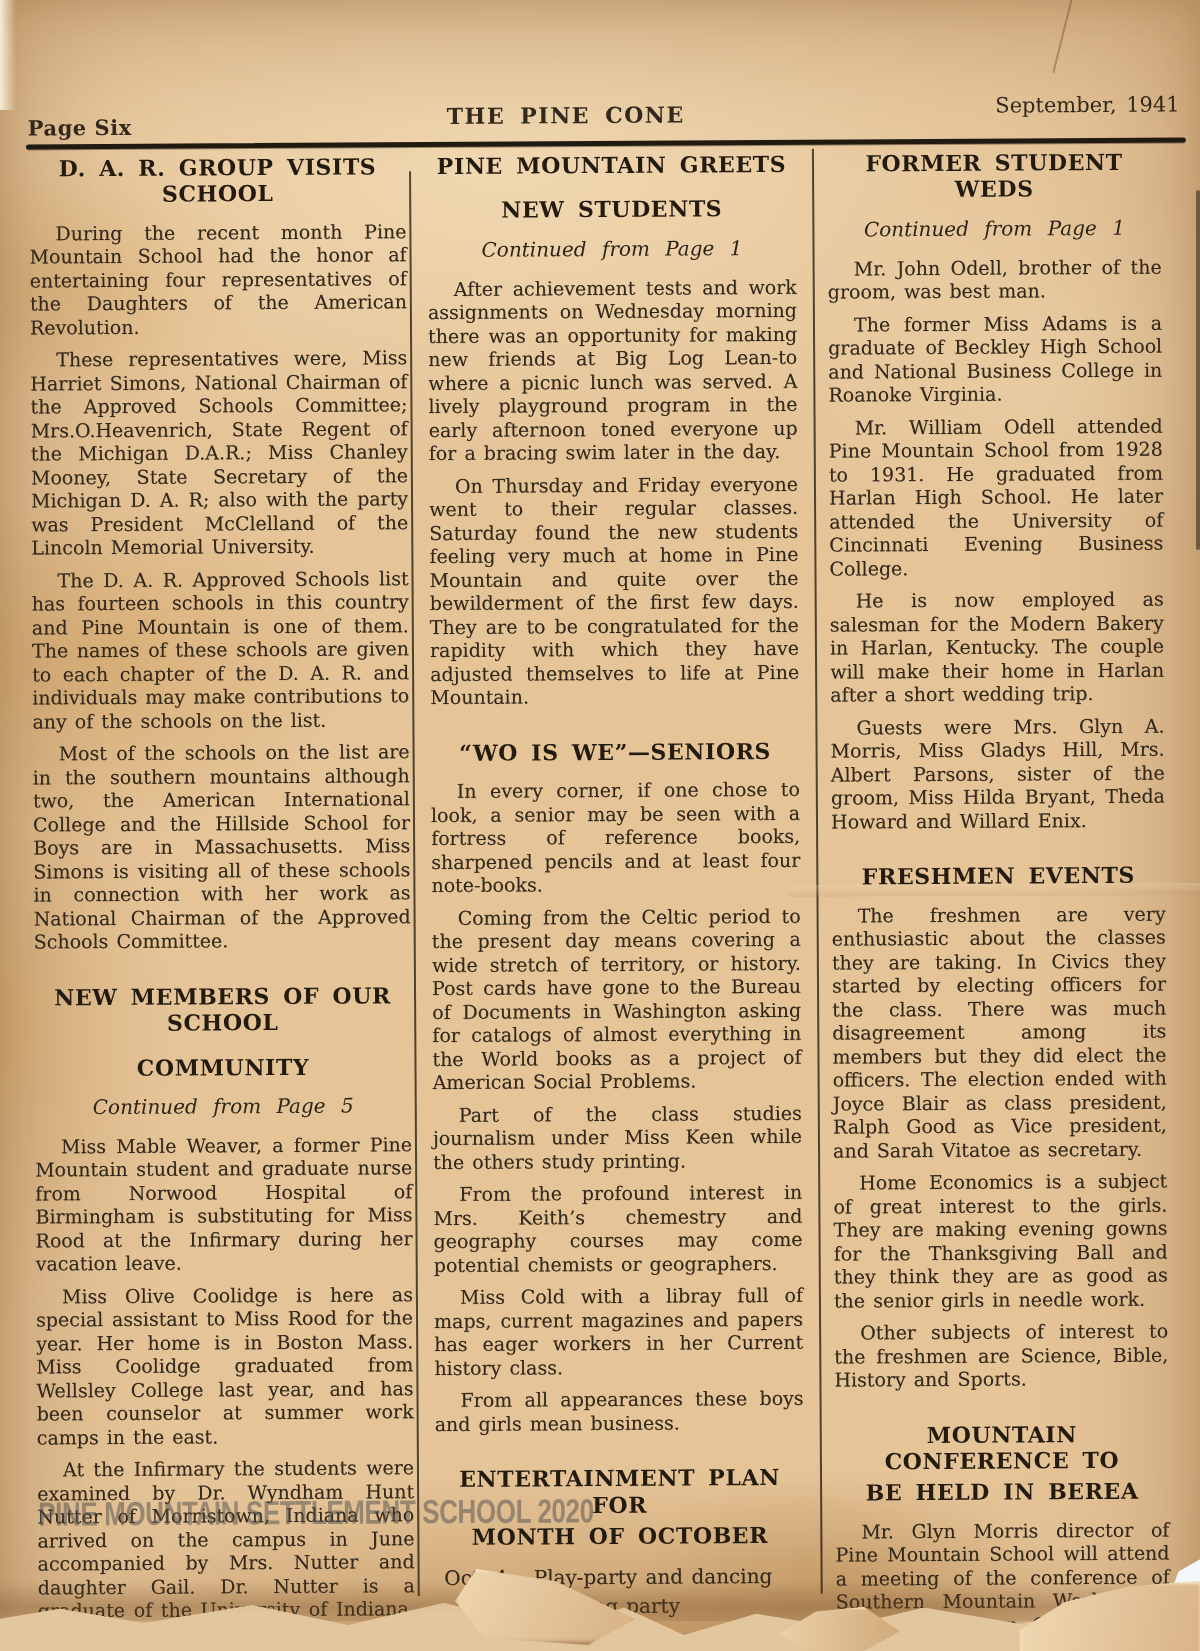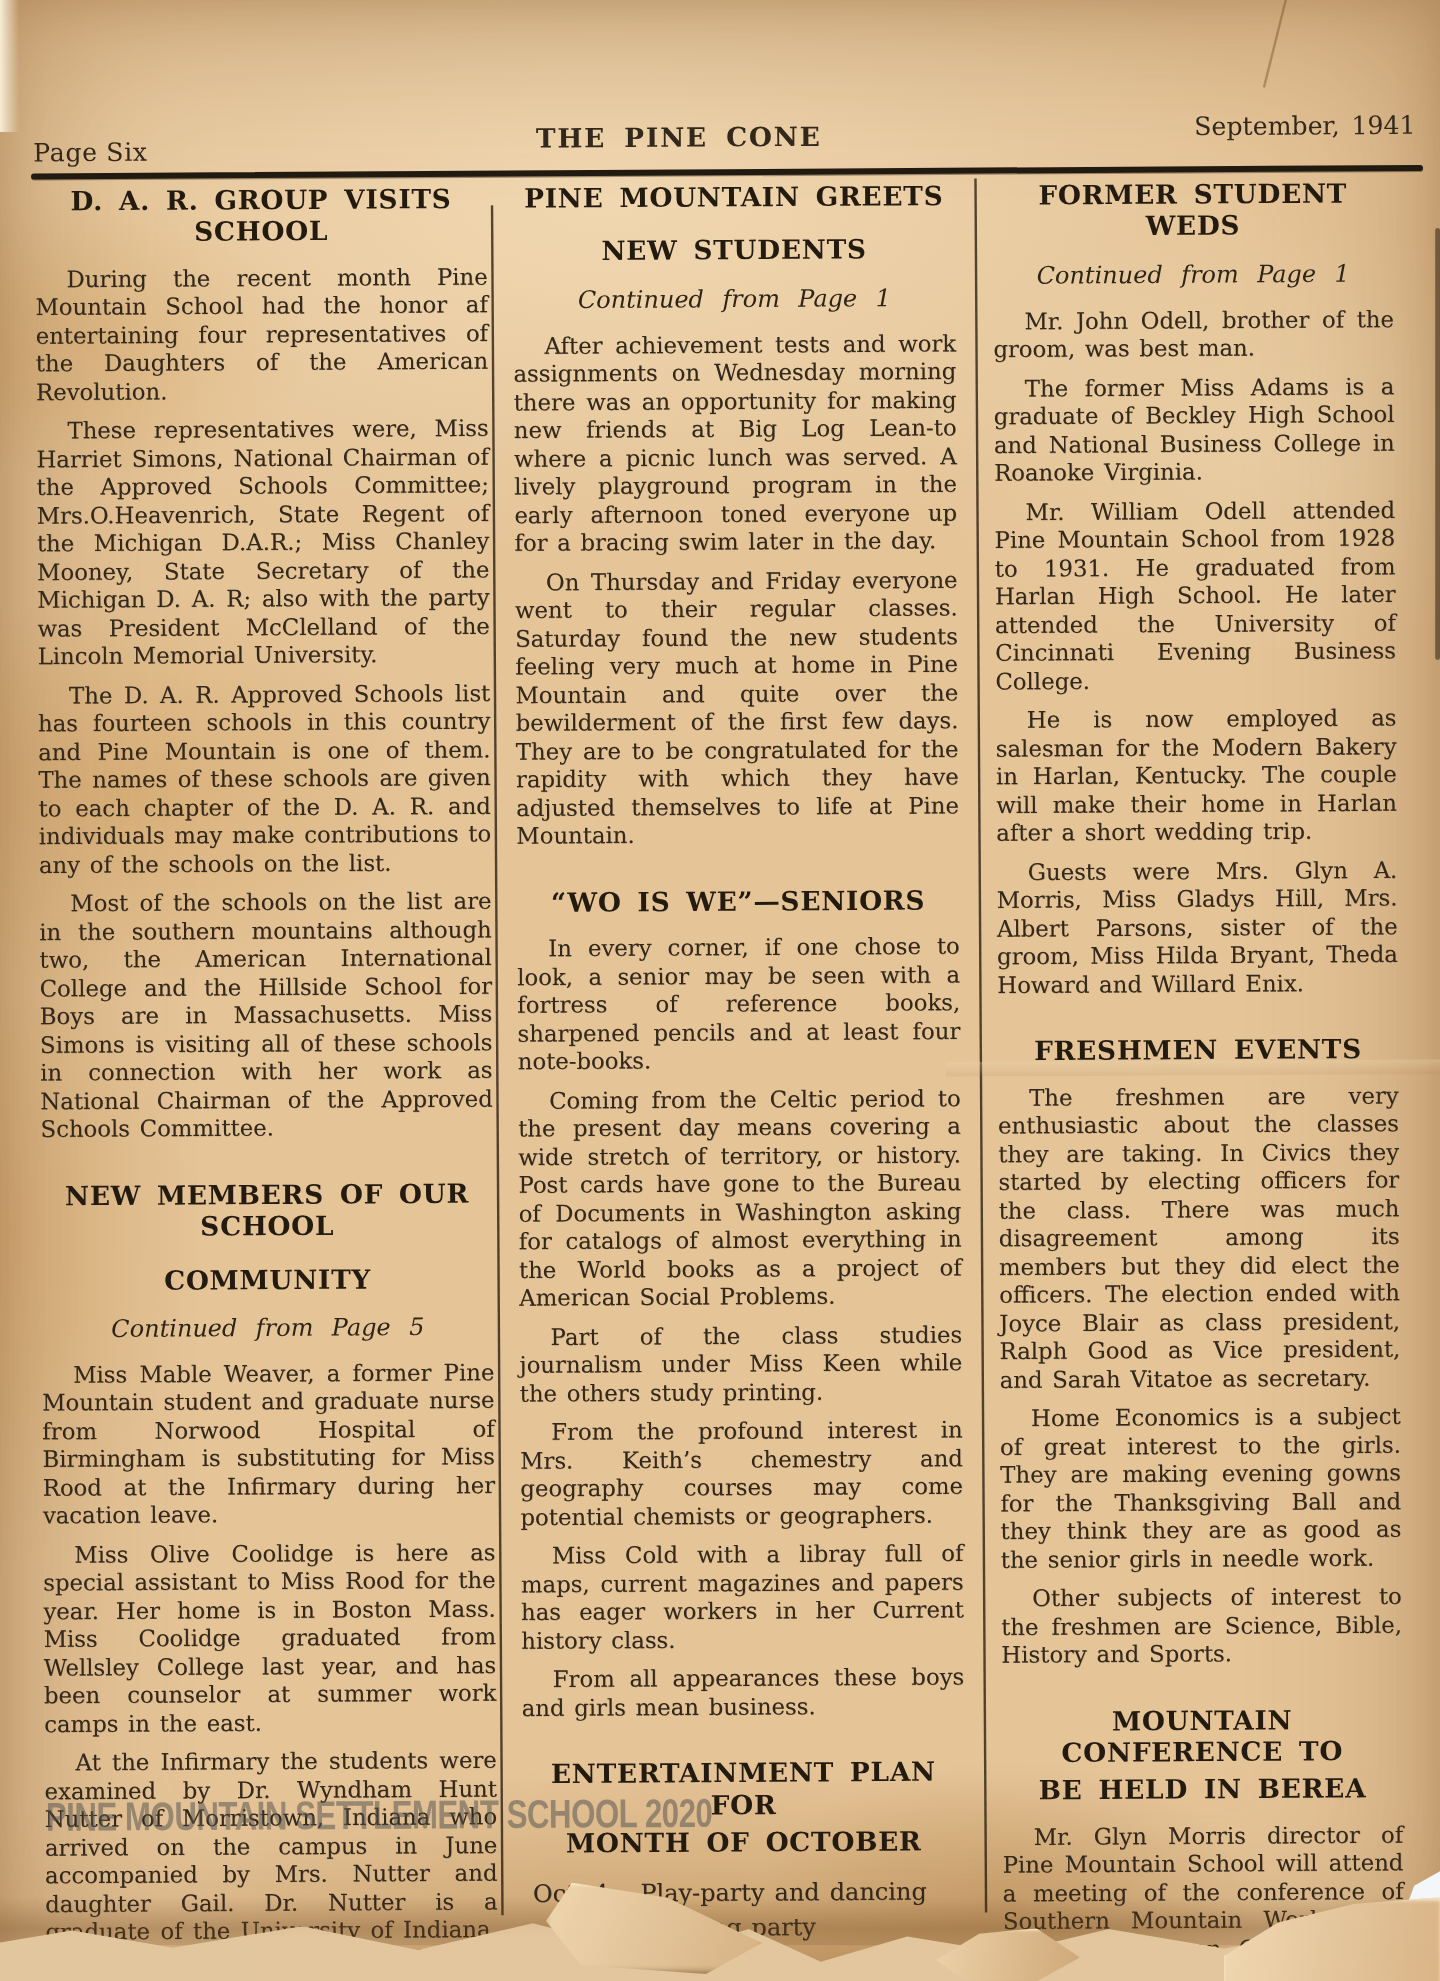--- a/index.html
+++ b/index.html
@@ -14,21 +14,21 @@
       radial-gradient(ellipse 420px 260px at 88% 22%, rgba(240,220,182,0.35), rgba(240,220,182,0) 70%),
       radial-gradient(ellipse 760px 280px at 50% 101%, rgba(176,124,62,0.42), rgba(176,124,62,0) 72%),
       radial-gradient(ellipse 300px 170px at 70% 96%, rgba(160,110,50,0.30), rgba(160,110,50,0) 70%);
     box-shadow: inset 0 0 150px rgba(122,76,28,0.45), inset 0 0 36px rgba(122,76,28,0.22);
     font-family:"DejaVu Serif", serif;
     color:#32281c;
   }
   .content{position:absolute;inset:0;transform:rotate(-0.35deg);transform-origin:600px 820px;}
 
   
-  .pgnum{position:absolute;left:32px;top:112px;font-size:21px;letter-spacing:0.5px;}
+  .pgnum{position:absolute;left:32px;top:112px;font-size:21px;letter-spacing:0.5px;font-weight:bold;}
   .masthead{position:absolute;left:0;right:60px;top:102px;text-align:center;font-weight:bold;font-size:22px;letter-spacing:1.5px;word-spacing:6px;}
   .hdate{position:absolute;right:16px;top:96px;font-size:21px;word-spacing:3px;}
   .hrule{position:absolute;left:30px;right:10px;top:141px;height:5px;background:#211a10;border-radius:3px;box-shadow:0 1px 0 rgba(33,26,16,0.4);}
 
   
   .vrule{position:absolute;width:2px;background:rgba(38,28,16,0.78);}
   .vrule1{left:413px;top:170px;height:1425px;}
   .vrule2{left:816px;top:150px;height:1445px;}
 
   

